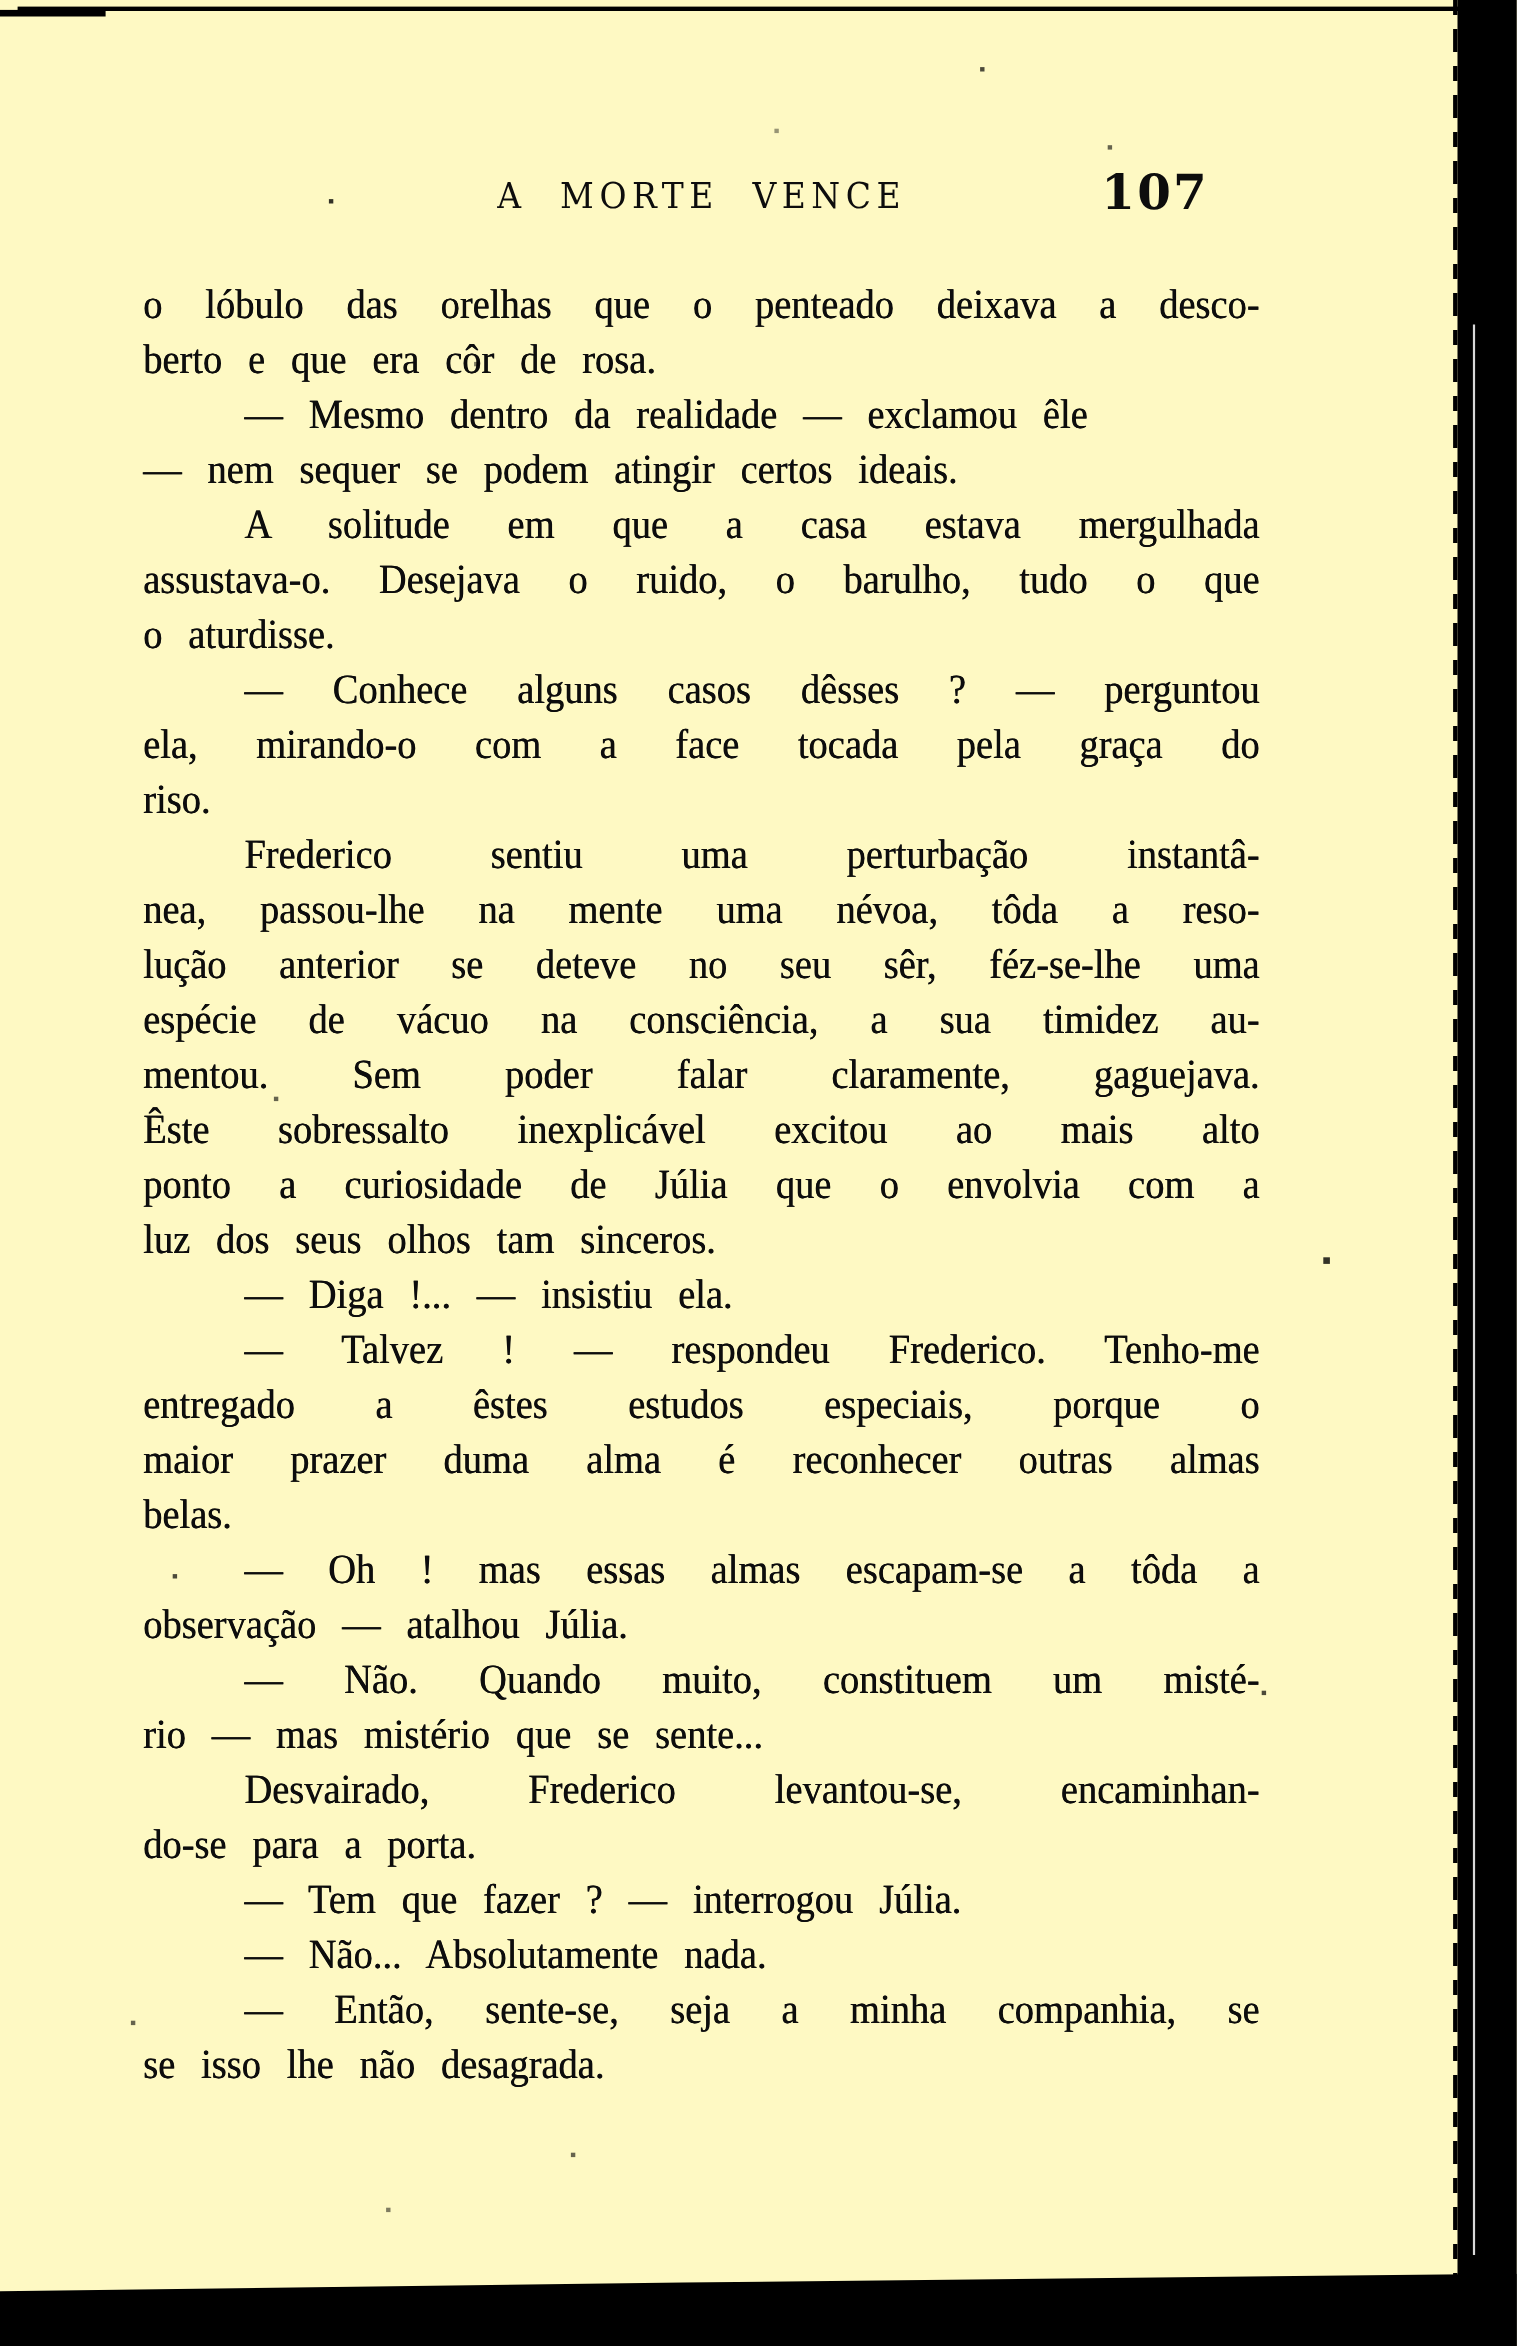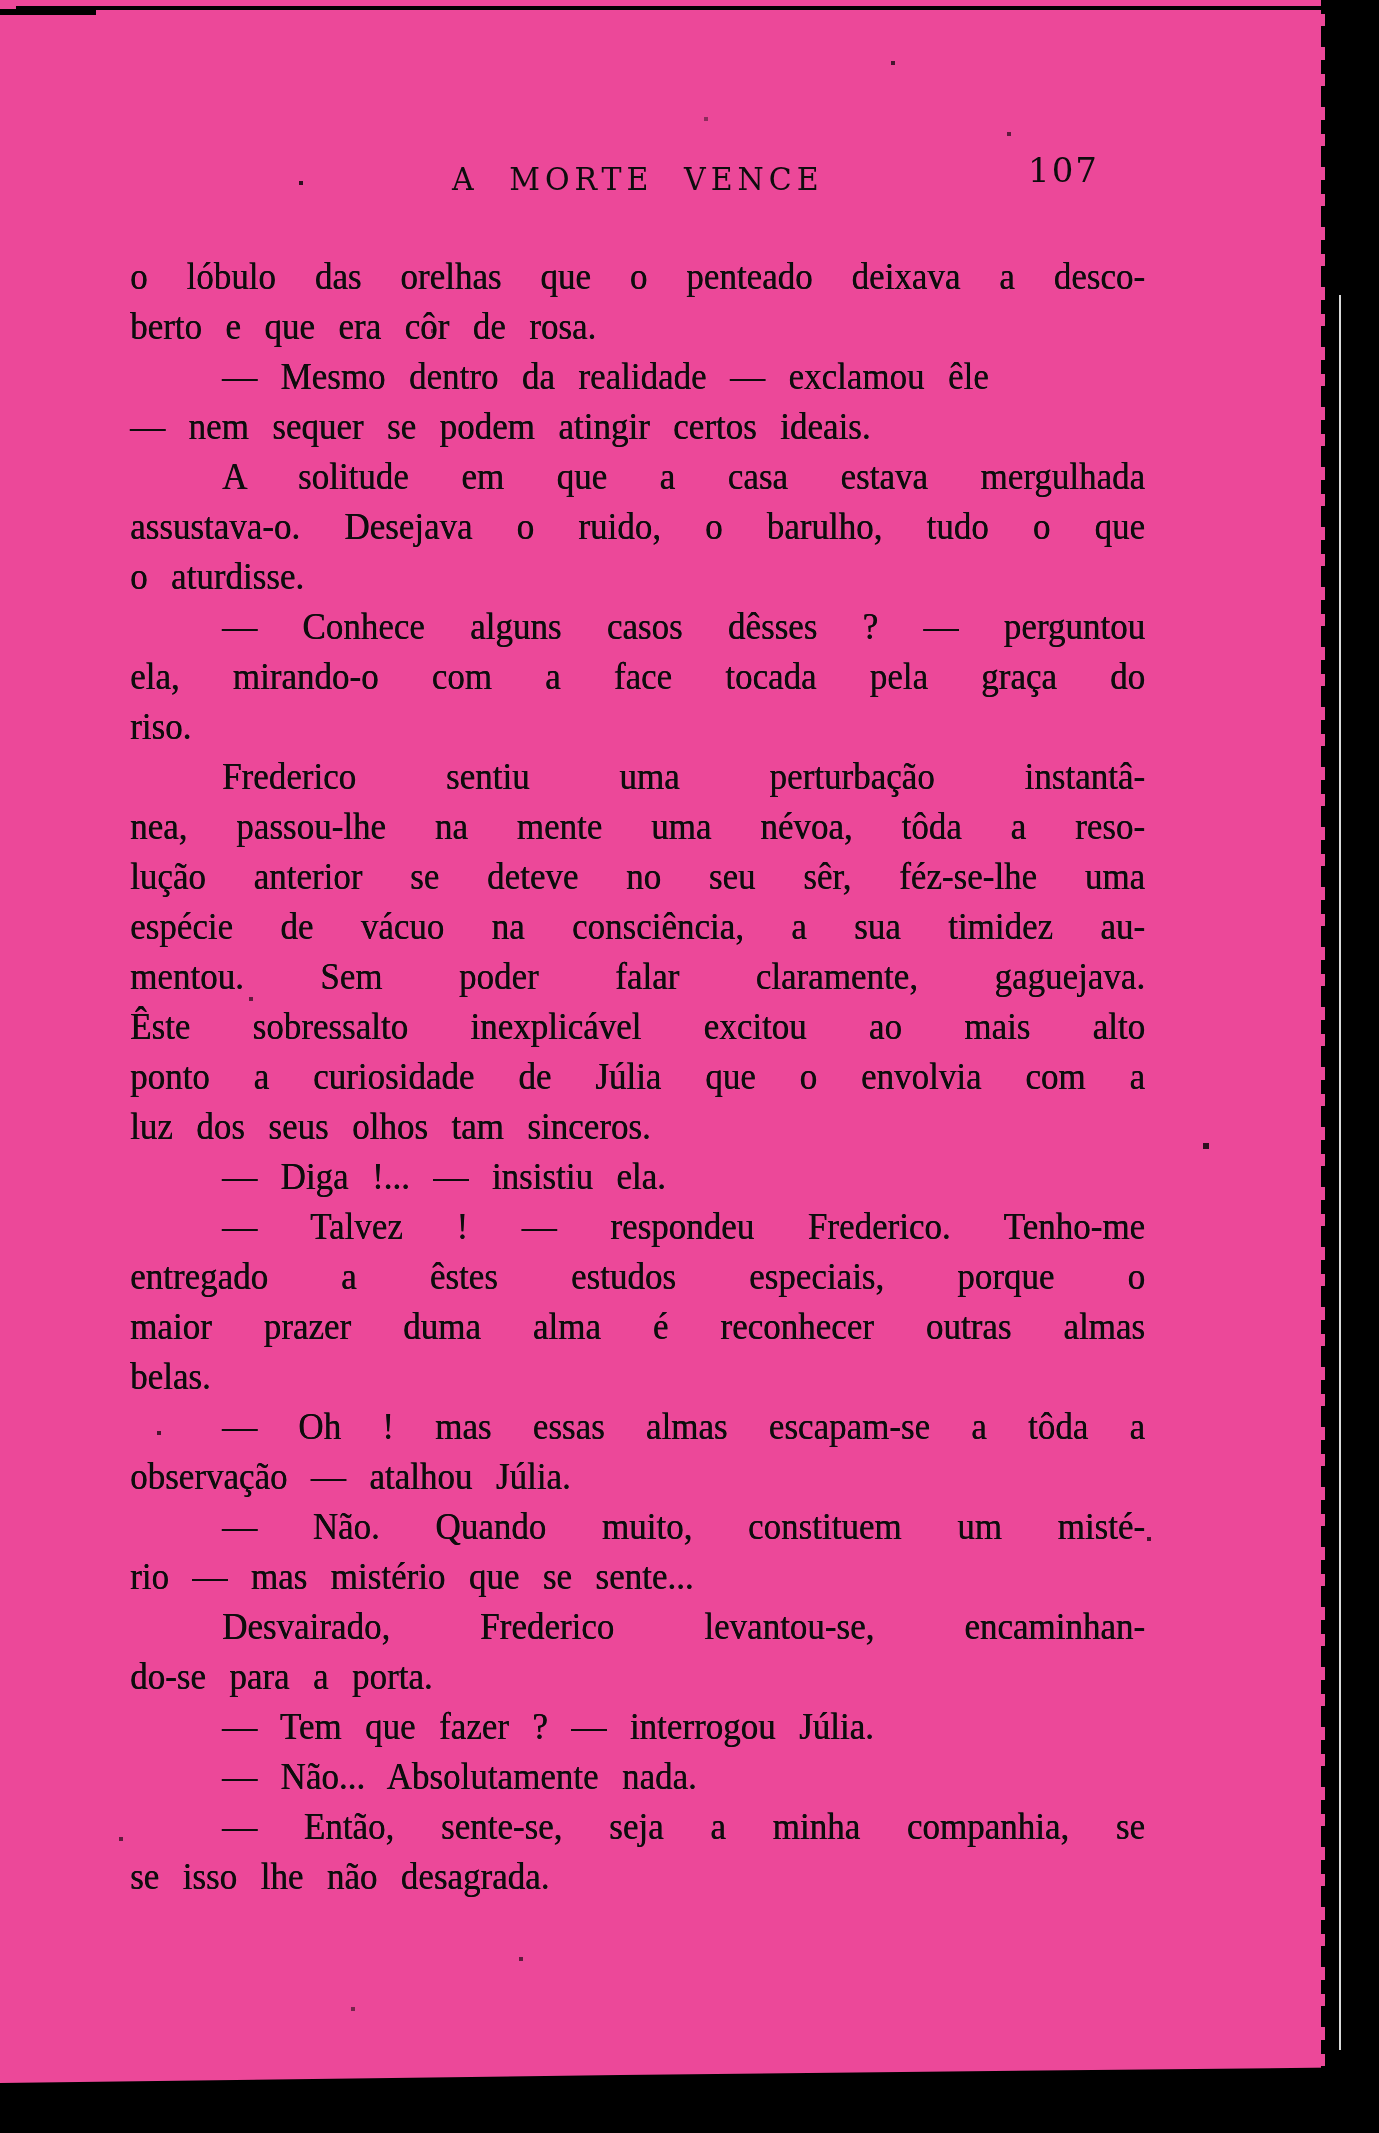--- a/index.html
+++ b/index.html
@@ -4,21 +4,21 @@
 <style>
   html, body {
     margin: 0;
     padding: 0;
     background: #e8e8e8;
   }
   #page {
     position: relative;
     width: 1379px;
     height: 2133px;
-    background: #ec4899;
+    background: #fef9c3;
     overflow: hidden;
     font-family: "DejaVu Serif", serif;
     color: #0d0d0d;
   }
   
   .scan-edge-top {
     position: absolute;
     top: 6px; left: 16px;
     width: 1330px; height: 4px;
     background: #000;
@@ -95,22 +95,22 @@
     font-size: 30px;
     letter-spacing: 5px;
     word-spacing: 16px;
     white-space: nowrap;
     transform: scaleY(1.08);
     transform-origin: left top;
   }
   .page-number {
     position: absolute;
     right: 46px; top: 2px;
-    font-size: 34px;
-    font-weight: normal;
+    font-size: 44px;
+    font-weight: bold;
     letter-spacing: 2px;
     text-align: center;
   }
   
   .body-text {
     position: absolute;
     left: 130px; top: 252px;
     width: 1015px;
     font-family: Liberation Serif, serif;
   }

